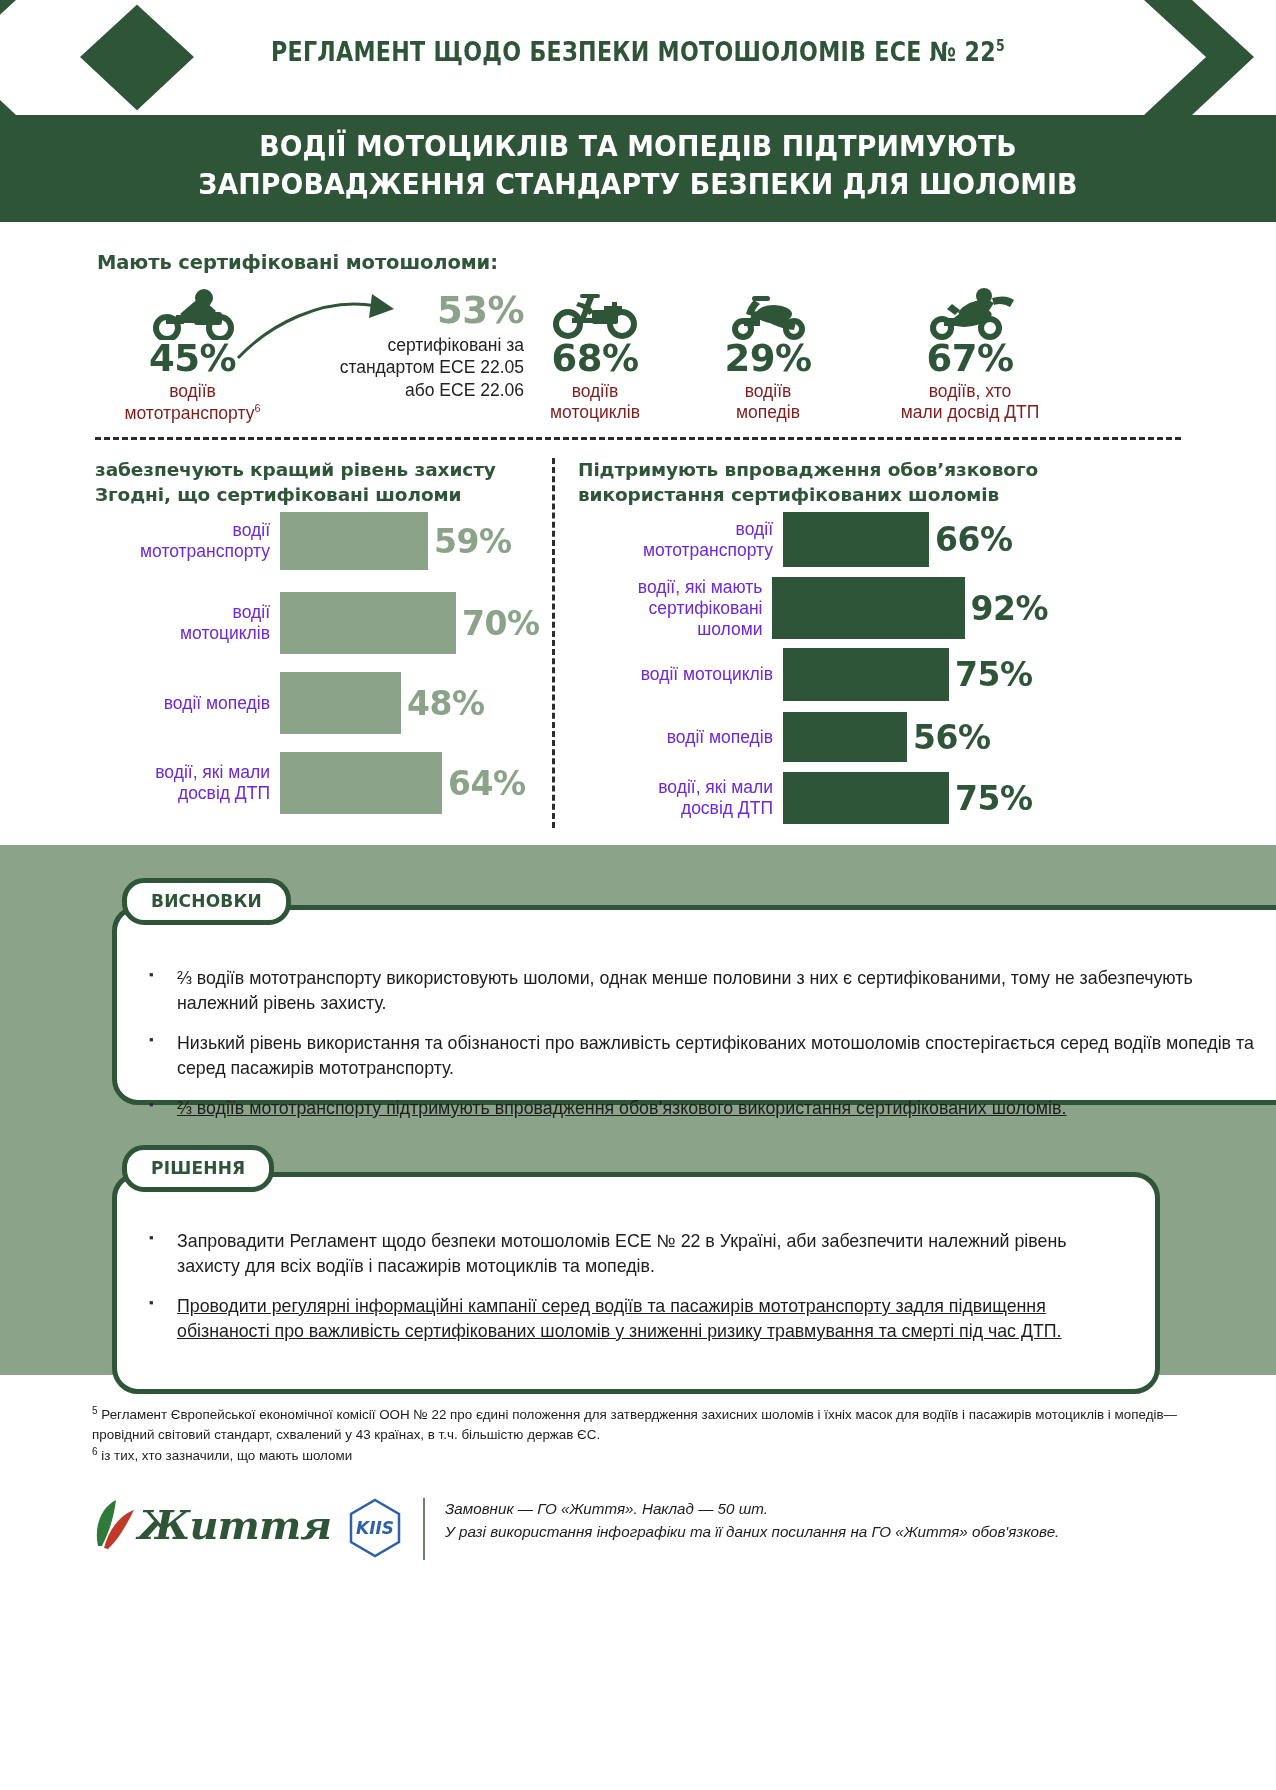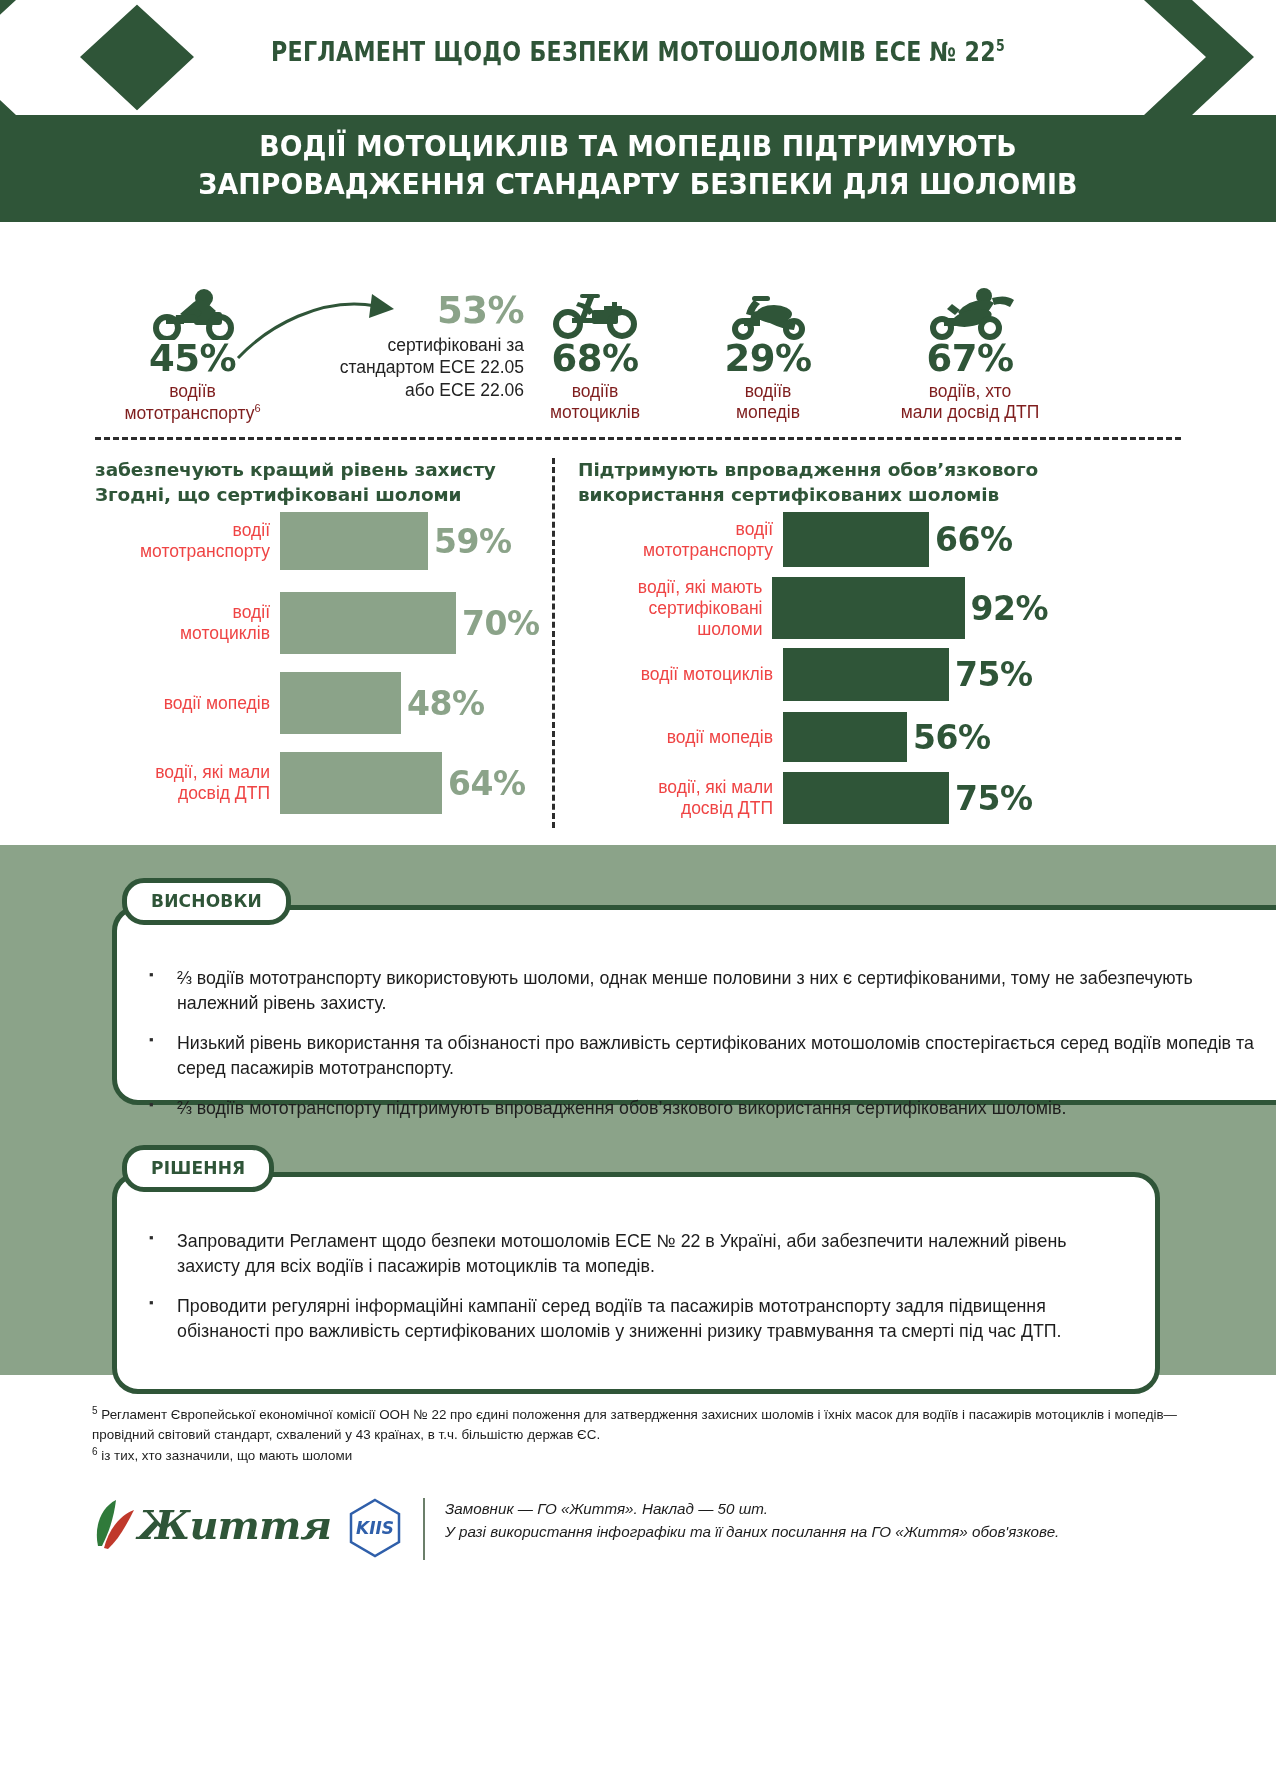--- a/index.html
+++ b/index.html
@@ -143,21 +143,21 @@
     border-left: 3px dashed #2c2c2c;
   }
 
   .bar-row {
     position: absolute;
     display: flex;
     align-items: center;
   }
   .bar-label {
     font-size: 17.5px;
-    color: #ef4444;
+    color: #6d28d9;
     line-height: 1.2;
     text-align: right;
   }
   .bar-rect { }
   .bar-val {
     font-family: "DejaVu Sans", sans-serif;
     font-weight: bold;
     font-size: 33px;
     letter-spacing: -0.5px;
     line-height: 1;
@@ -191,21 +191,21 @@
   }
   .bullets { padding: 0; margin: 0; list-style: none; }
   .bullets li {
     position: relative;
     font-size: 17.8px;
     line-height: 1.4;
     color: #1d1d1d;
     padding-left: 34px;
     margin-bottom: 15px;
   }
-  .bullets li:last-child { margin-bottom: 0; }
+  .bullets li:last-child { margin-bottom: 0; text-decoration: underline; }
   .bullets li::before {
     content: "\25AA";
     position: absolute;
     left: 6px; top: 0px;
     color: #2c2c2c;
     font-size: 13px;
   }
 
   
   .footnotes {
@@ -268,20 +268,21 @@
     <div class="ribbon-title">
       <span>РЕГЛАМЕНТ ЩОДО БЕЗПЕКИ МОТОШОЛОМІВ ECE № 22</span><sup>5</sup>
     </div>
 
     <div class="header-sub">
       <div>ВОДІЇ МОТОЦИКЛІВ ТА МОПЕДІВ ПІДТРИМУЮТЬ</div>
       <div>ЗАПРОВАДЖЕННЯ СТАНДАРТУ БЕЗПЕКИ ДЛЯ ШОЛОМІВ</div>
     </div>
   </div>
 
+  <div class="stats-head">Мають сертифіковані мотошоломи:</div>
 
   <div class="stat" style="left:100px; top:288px; width:185px;">
     <div class="icon">
       <svg width="86" height="52" viewBox="0 0 86 52" xmlns="http://www.w3.org/2000/svg">
         <g fill="#2f5538">
           <circle cx="54" cy="10" r="9"></circle>
           <path d="M30 26 L44 14 q6-5 12 0 l10 9 l-8 7 l-8-6 l-10 8 z"></path>
           <rect x="44" y="24" width="28" height="13" rx="3"></rect>
           <path d="M26 27 h20 l4 8 h-26 z"></path>
           <path d="M16 30 h18 v6 h-18 z"></path>

